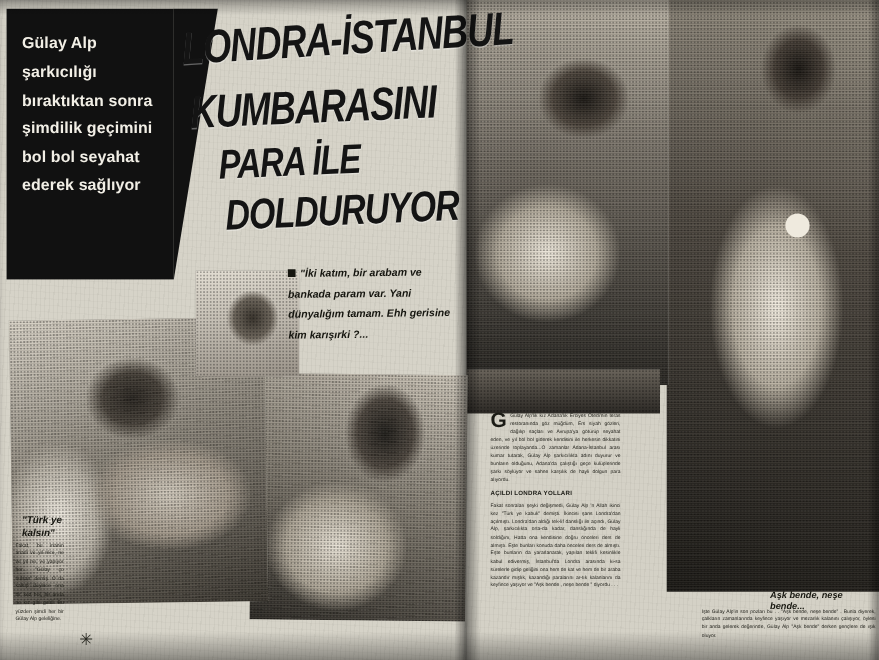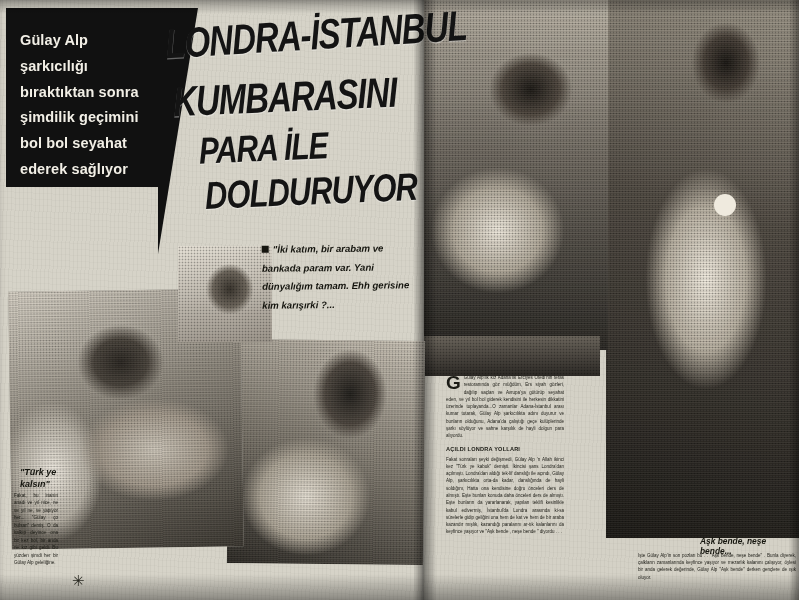--- a/index.html
+++ b/index.html
@@ -63,21 +63,21 @@
   }
   .vgrain {
     position: absolute; inset: 0;
     background-image: repeating-linear-gradient(0deg, rgba(0,0,0,.07) 0 1px, rgba(255,255,255,.04) 1px 2px);
     pointer-events: none;
   }
 
   
   #headline-blackbox {
     position: absolute;
-    left: 6px; top: 8px; width: 152px; height: 179px;
+    left: 6px; top: 8px; width: 152px; height: 246px;
     background: #111;
     z-index: 20;
   }
   #headline-blackbox .wedge {
     position: absolute;
     right: -40px; top: 0; width: 0; height: 0;
     border-top: 246px solid #111;
     border-right: 40px solid transparent;
   }
   #deck-text {

